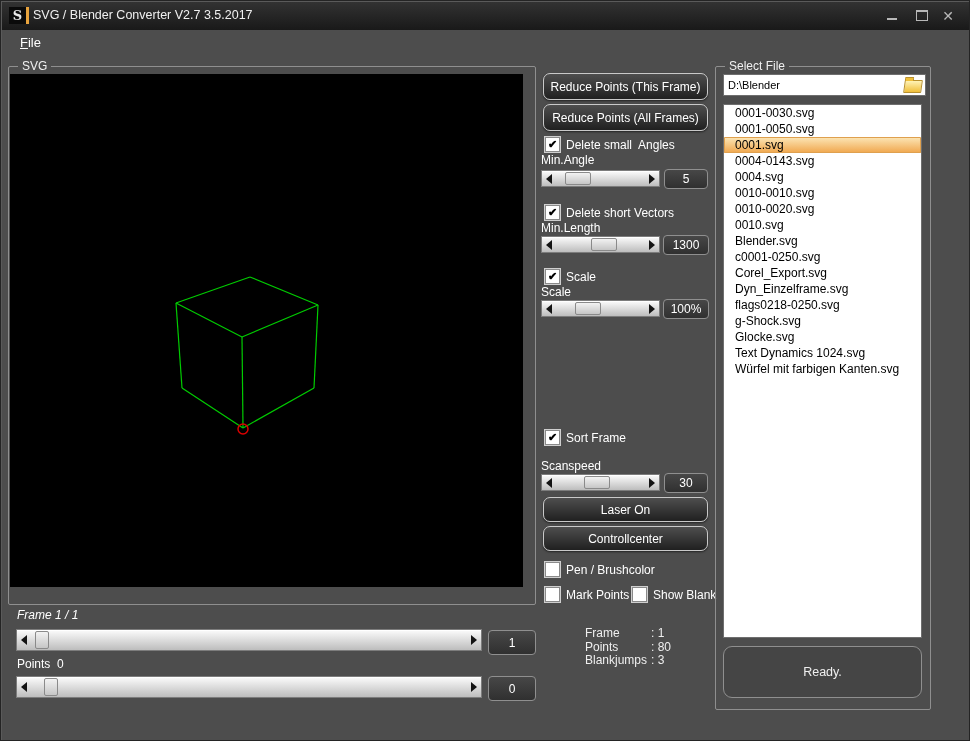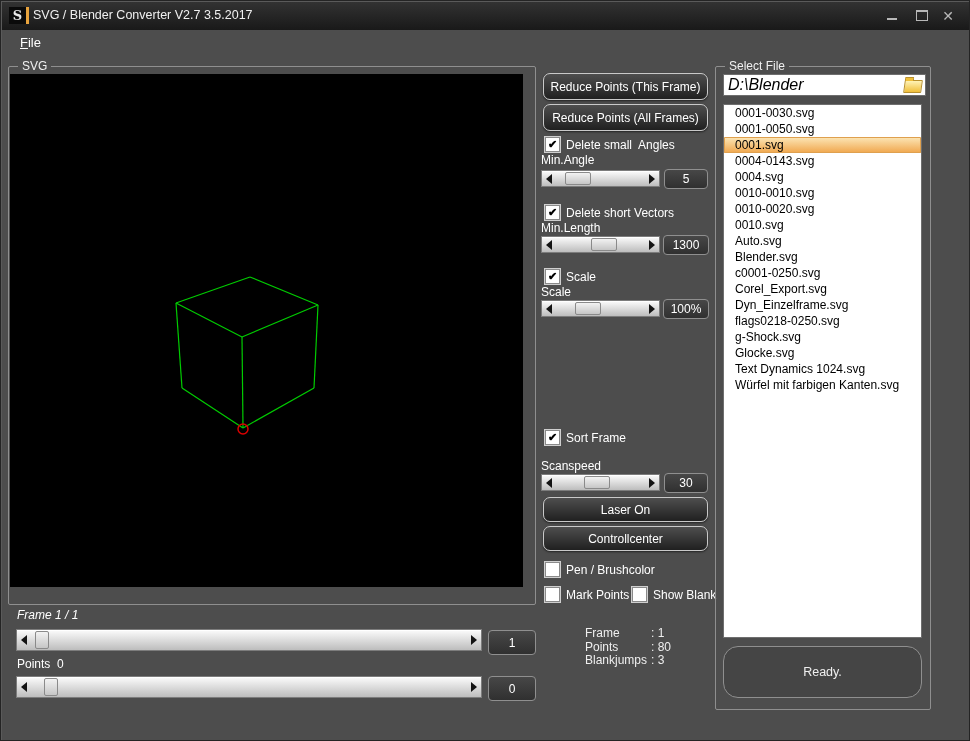--- a/index.html
+++ b/index.html
@@ -33,35 +33,35 @@
   
   .groupbox{position:absolute;border:1px solid #8f8f8f;border-radius:2px;}
   .groupbox .gb-label{position:absolute;top:-8px;left:9px;background:#4d4d4d;padding:0 4px;
     color:#f0f0f0;font-size:12px;line-height:14px;}
 
   #svg-group{left:8px;top:66px;width:526px;height:537px;}
   #canvas{position:absolute;left:10px;top:74px;width:513px;height:513px;background:#000;}
 
   #file-group{left:715px;top:66px;width:214px;height:642px;}
   .path-field{position:absolute;left:723px;top:74px;width:197px;height:20px;background:#fff;
-    border:1px solid #6e6e6e;font-size:16px;color:#000;line-height:20px;padding-left:4px;font-style:italic;}
+    border:1px solid #6e6e6e;font-size:11px;color:#000;line-height:20px;padding-left:4px;}
   .folder-btn{position:absolute;right:2px;top:2px;width:20px;height:16px;display:flex;align-items:flex-end;justify-content:center;cursor:pointer;}
   .folder{width:16px;height:11px;position:relative;background:linear-gradient(#fff3b5,#f0bf3a);
     border:1px solid #b8912e;border-radius:1px;transform:skewX(-8deg);}
   .folder::before{content:"";position:absolute;top:-4px;left:-1px;width:7px;height:3px;
     background:#f0bf3a;border:1px solid #b8912e;border-bottom:none;border-radius:1px 1px 0 0;}
 
   .file-list{position:absolute;left:723px;top:104px;width:197px;height:532px;background:#fff;
     border:1px solid #6e6e6e;overflow:hidden;}
   .file-item{height:16px;line-height:16px;font-size:12px;color:#000;padding-left:11px;white-space:nowrap;}
   .file-item.selected{background:linear-gradient(#fce7b8,#f0a64c);
     box-shadow:inset 0 0 0 1px #dfa04e;border-radius:1px;}
 
   .ready-panel{position:absolute;left:723px;top:646px;width:197px;height:50px;
-    border:1px solid #8f8f8f;border-radius:15px;background:#454545;
+    border:1px solid #8f8f8f;border-radius:9px;background:#454545;
     display:flex;align-items:center;justify-content:center;color:#efefef;font-size:12.5px;}
 
   
   .btn{position:absolute;background:linear-gradient(#4e4e4e,#202020);
     border:1px solid #c9c9c9;border-radius:7px;color:#fff;font-size:12px;
     display:flex;align-items:center;justify-content:center;
     box-shadow:0 1px 2px rgba(0,0,0,.55);cursor:pointer;}
   #btn-reduce-this{left:543px;top:73px;width:163px;height:25px;}
   #btn-reduce-all{left:543px;top:104px;width:163px;height:25px;}
   #btn-laser{left:543px;top:497px;width:163px;height:23px;}
@@ -307,21 +307,20 @@
 </div>
 <div class="file-list" id="file-list">
     <div class="file-item">0001-0030.svg</div>
     <div class="file-item">0001-0050.svg</div>
     <div class="file-item selected">0001.svg</div>
     <div class="file-item">0004-0143.svg</div>
     <div class="file-item">0004.svg</div>
     <div class="file-item">0010-0010.svg</div>
     <div class="file-item">0010-0020.svg</div>
     <div class="file-item">0010.svg</div>
-    <div class="file-item">Auto.svg</div>
     <div class="file-item">Blender.svg</div>
     <div class="file-item">c0001-0250.svg</div>
     <div class="file-item">Corel_Export.svg</div>
     <div class="file-item">Dyn_Einzelframe.svg</div>
     <div class="file-item">flags0218-0250.svg</div>
     <div class="file-item">g-Shock.svg</div>
     <div class="file-item">Glocke.svg</div>
     <div class="file-item">Text Dynamics 1024.svg</div>
     <div class="file-item">Würfel mit farbigen Kanten.svg</div>
   </div>

